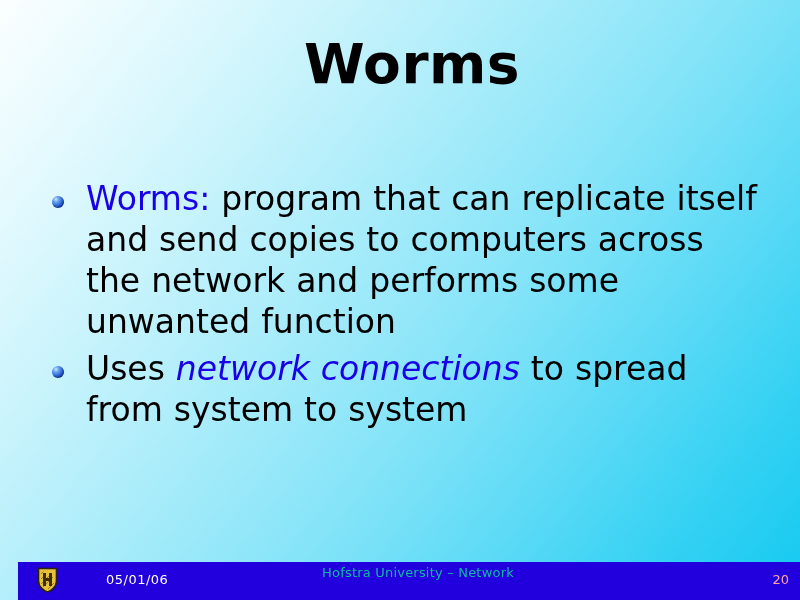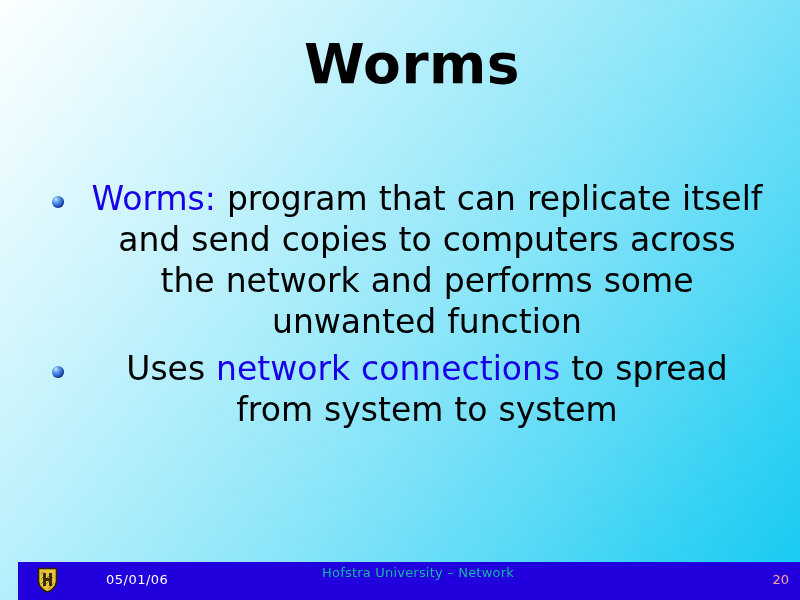--- a/index.html
+++ b/index.html
@@ -43,21 +43,20 @@
     line-height: 1.05;
     margin-left: 12px;
   }
 
   
   .body-area {
     position: absolute;
     top: 178px;
     left: 52px;
     width: 716px;
-    text-align: center;
   }
   .bullet-row {
     display: flex;
     align-items: flex-start;
     margin-bottom: 6px;
   }
   .bullet-marker {
     flex: 0 0 auto;
     width: 12px;
     height: 12px;
@@ -77,20 +76,21 @@
     font-size: 33px;
     line-height: 41px;
     color: #000000;
     word-spacing: 0.5px;
   }
   .em-blue {
     color: #1900e6;
   }
   .em-blue-italic {
     color: #1900e6;
+    font-style: italic;
   }
 
   
   .footer-bar {
     position: absolute;
     left: 18px;
     bottom: 0;
     width: 800px;
     height: 38px;
     background: #2200dd;

